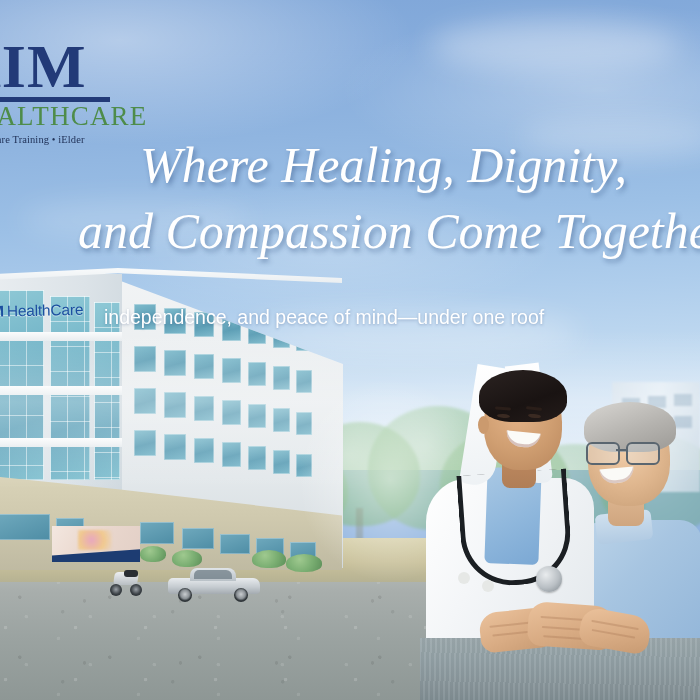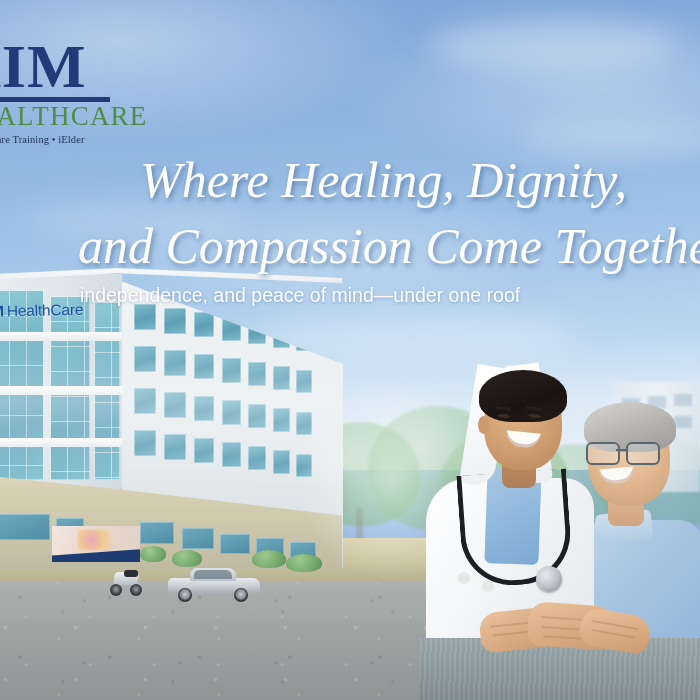--- a/index.html
+++ b/index.html
@@ -584,21 +584,20 @@
   .bld-sign .sign-aim { font-weight: bold; }
   .bld-sign .sign-rest { font-weight: normal; margin-left: 3px; }
 
   
   .headline {
     position: absolute;
     left: 0; top: 140px;
     width: 700px;
     z-index: 18;
     pointer-events: none;
-    margin-top: 15px;
   }
   .hl-line {
     font-family: "Liberation Serif", "DejaVu Serif", serif;
     font-style: italic;
     color: #FFFFFF;
     font-size: 50px;
     line-height: 1.0;
     white-space: nowrap;
     text-shadow: 2px 3px 5px rgba(40,70,120,.45);
   }
@@ -616,21 +615,21 @@
   .sub-line {
     font-family: "Liberation Sans", sans-serif;
     font-weight: 300;
     color: #FFFFFF;
     font-size: 19.5px;
     line-height: 1;
     white-space: nowrap;
     text-shadow: 0 1px 3px rgba(40,70,120,.35);
   }
   .sub-1 { padding-left: 176px; }
-  .sub-2 { padding-left: 80px; }
+  .sub-2 { padding-left: 104px; margin-top: 22px; }
 </style>
 </head>
 <body>
 
 <div class="banner">
 
   <div class="sky">
     <div class="cloud-wisp wisp-a"></div>
     <div class="cloud-wisp wisp-b"></div>
     <div class="cloud-wisp wisp-c"></div>

